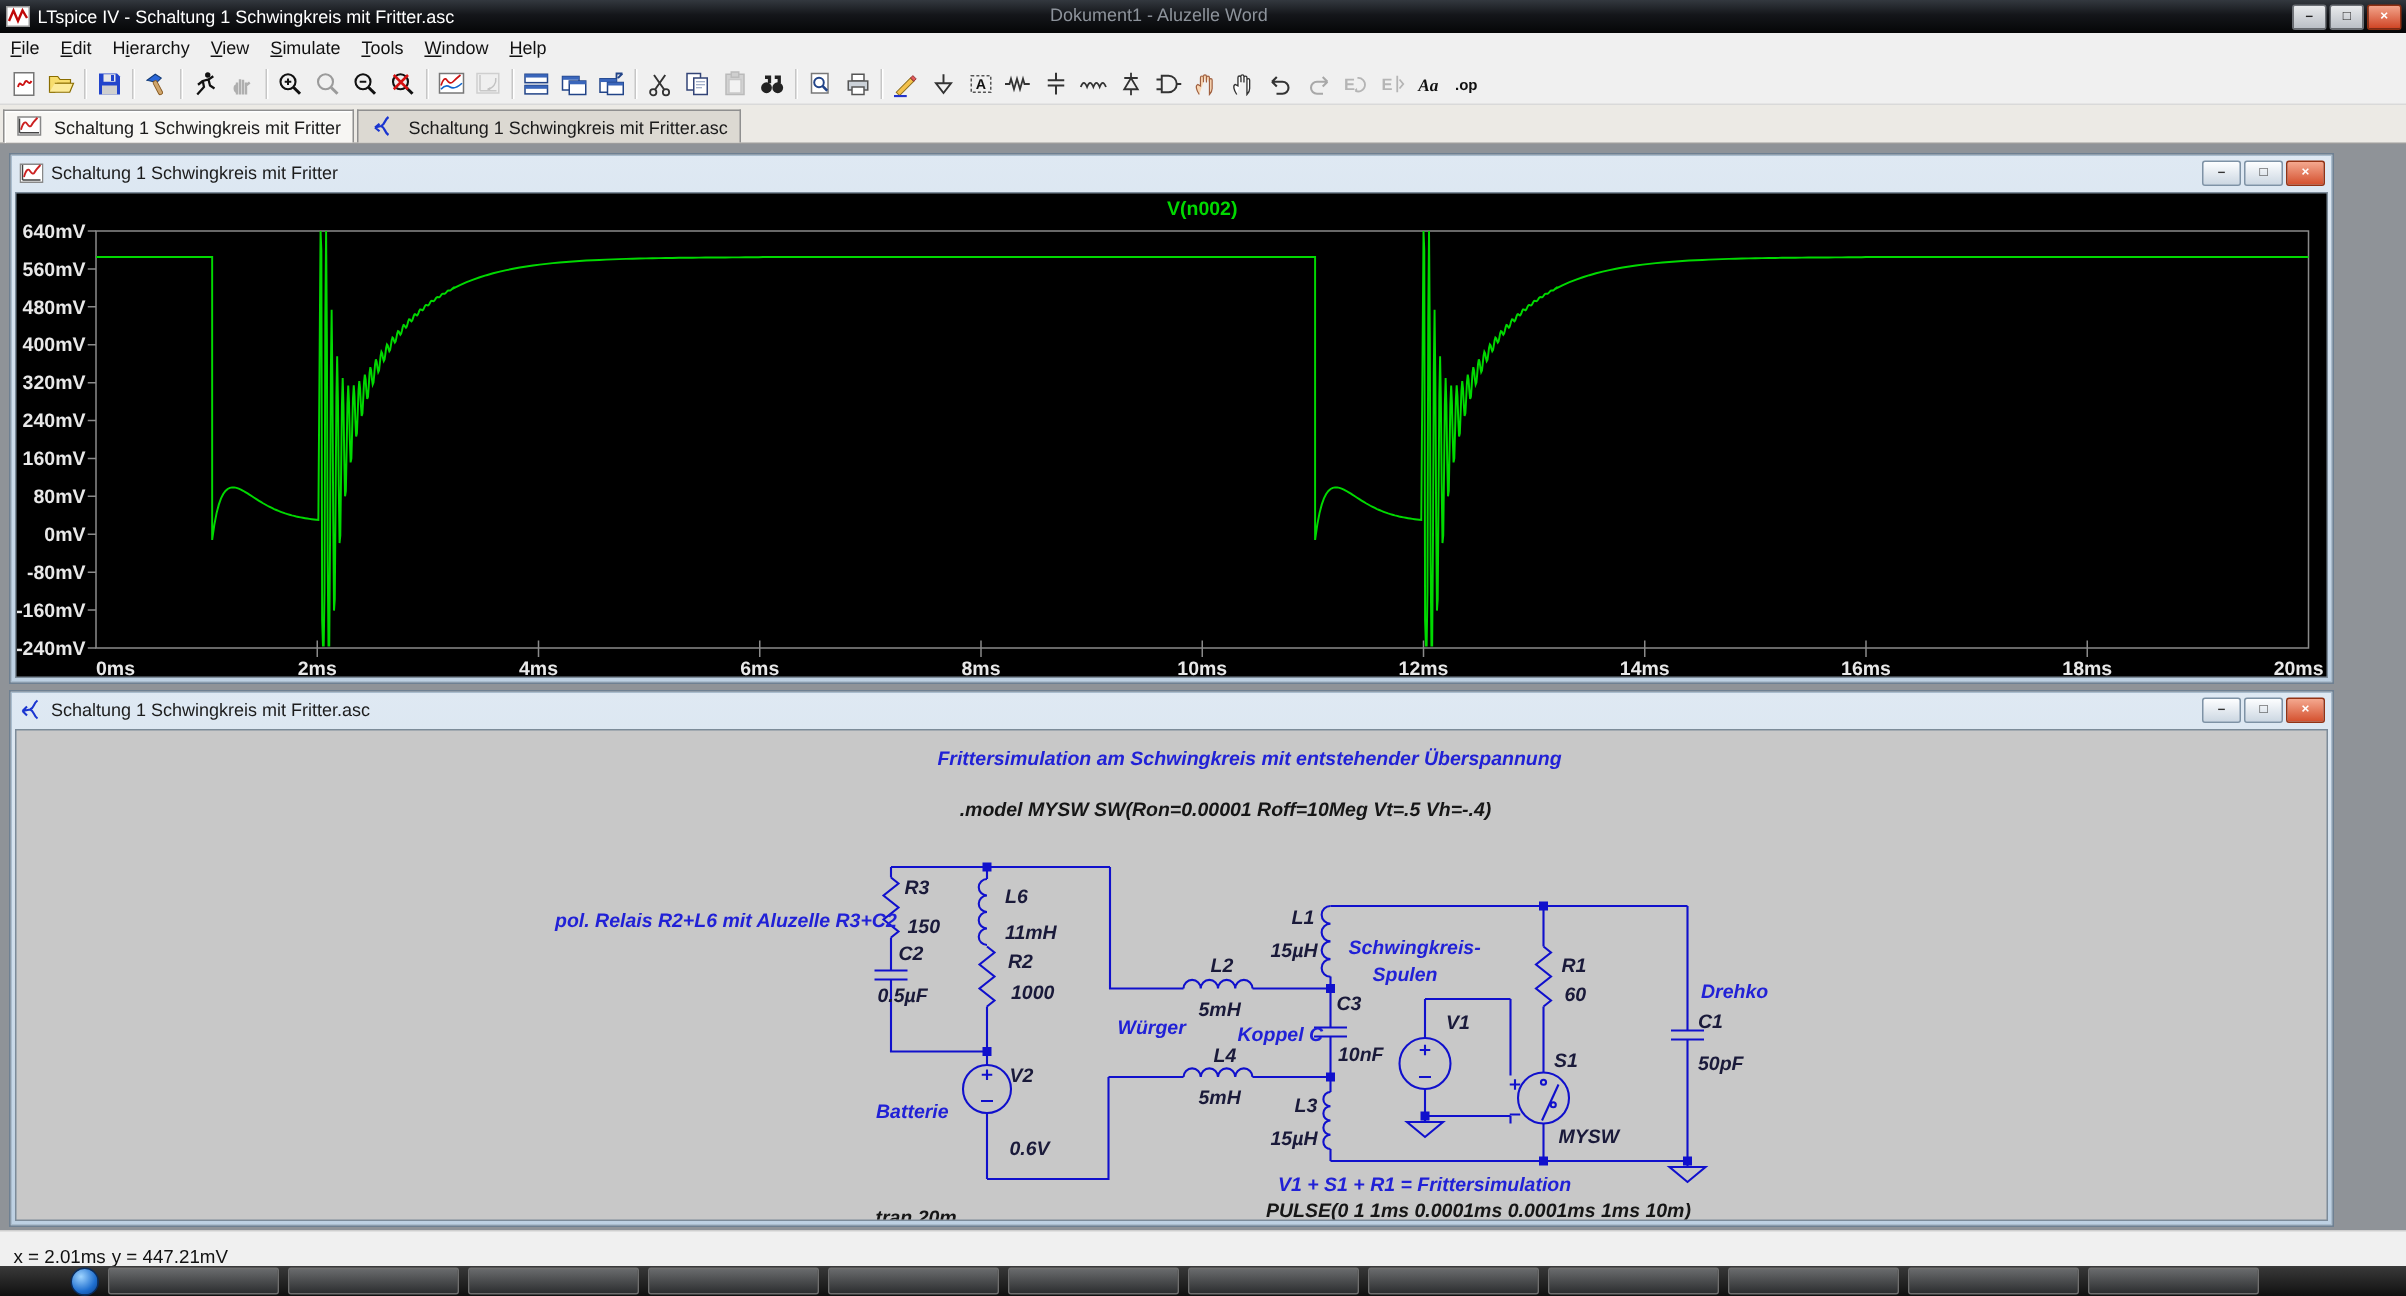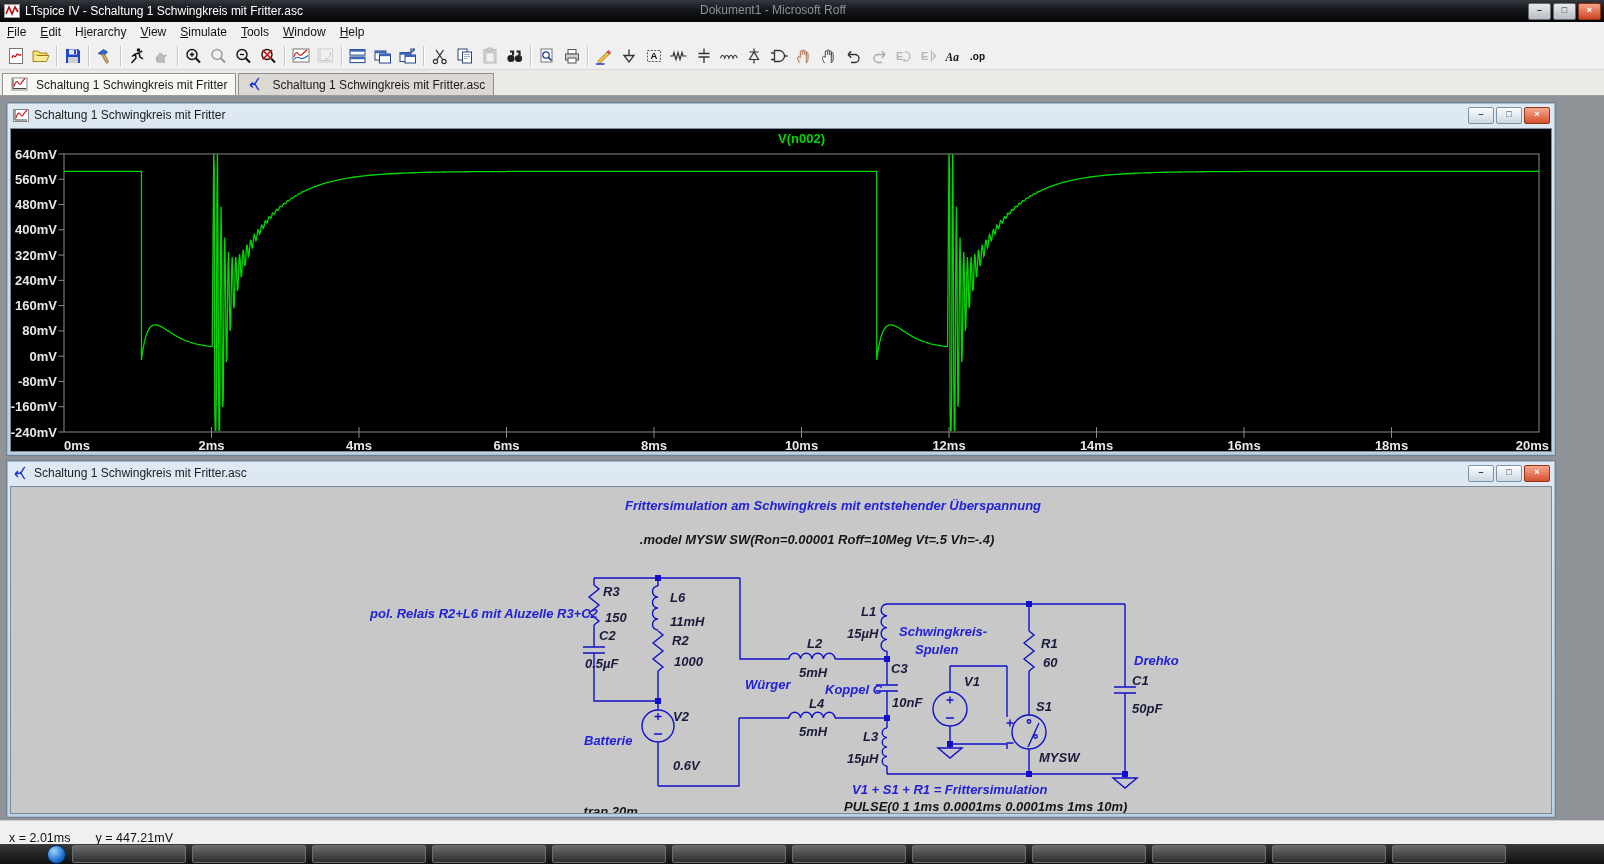--- a/index.html
+++ b/index.html
@@ -54,21 +54,21 @@
   #plot-svg text{font-family:"Liberation Sans",sans-serif;font-weight:bold;}
   
   #schem-svg text{font-family:"Liberation Sans",sans-serif;font-weight:bold;font-size:13px;}
   #schem-svg text.attr{fill:#1a1a3a;}
   #schem-svg text.comment{fill:#2121d6;}
   #schem-svg text.directive{fill:#161616;}
   
   #statusbar{position:absolute;left:0;top:820px;width:100%;height:24px;background:#f0f0f0;
     border-top:1px solid #cfcfcf;font-size:12.5px;color:#111;display:flex;align-items:flex-end;}
   #statusbar span{margin-left:9px;}
-  #statusbar span + span{margin-left:25px;}
+  #statusbar span + span{margin-left:4px;}
   
   #taskbar{position:absolute;left:0;top:844px;width:100%;height:20px;
     background:linear-gradient(#3a3a3a,#101010);display:flex;align-items:center;}
   #orb{width:17px;height:17px;border-radius:50%;margin-left:47px;
     background:radial-gradient(circle at 35% 30%,#9fd4ff,#1f6fd0 60%,#0a3a80);border:1px solid #0a2c5c;}
   .taskbtn{width:112px;height:16px;margin-left:6px;border:1px solid #6f6f6f;border-radius:2px;
     background:linear-gradient(rgba(200,205,210,.35),rgba(90,95,100,.35));}
   svg{display:block;}
 </style>
 </head>
@@ -77,21 +77,21 @@
 <div id="screen">
 
   <div id="titlebar">
     <span class="app-icon">
       <svg viewBox="0 0 16 14" width="16" height="14">
           <rect x="0.5" y="0.5" width="15" height="13" fill="#fff" stroke="#999"></rect>
           <path d="M2 10 L5 3 L8 10 L11 3 L14 8" stroke="#c00909" fill="none" stroke-width="1.6"></path>
         </svg>
     </span>
     <span>LTspice IV - Schaltung 1 Schwingkreis mit Fritter.asc</span>
-    <span id="ghost-title">Dokument1 - Microsoft Roff</span>
+    <span id="ghost-title">Dokument1 - Aluzelle Word</span>
     <div class="capbtns">
       <div class="capbtn">–</div>
       <div class="capbtn">□</div>
       <div class="capbtn close">×</div>
     </div>
   </div>
 
   <div id="menubar">
       <span class="menu-item"><u>F</u>ile</span>
       <span class="menu-item"><u>E</u>dit</span>

